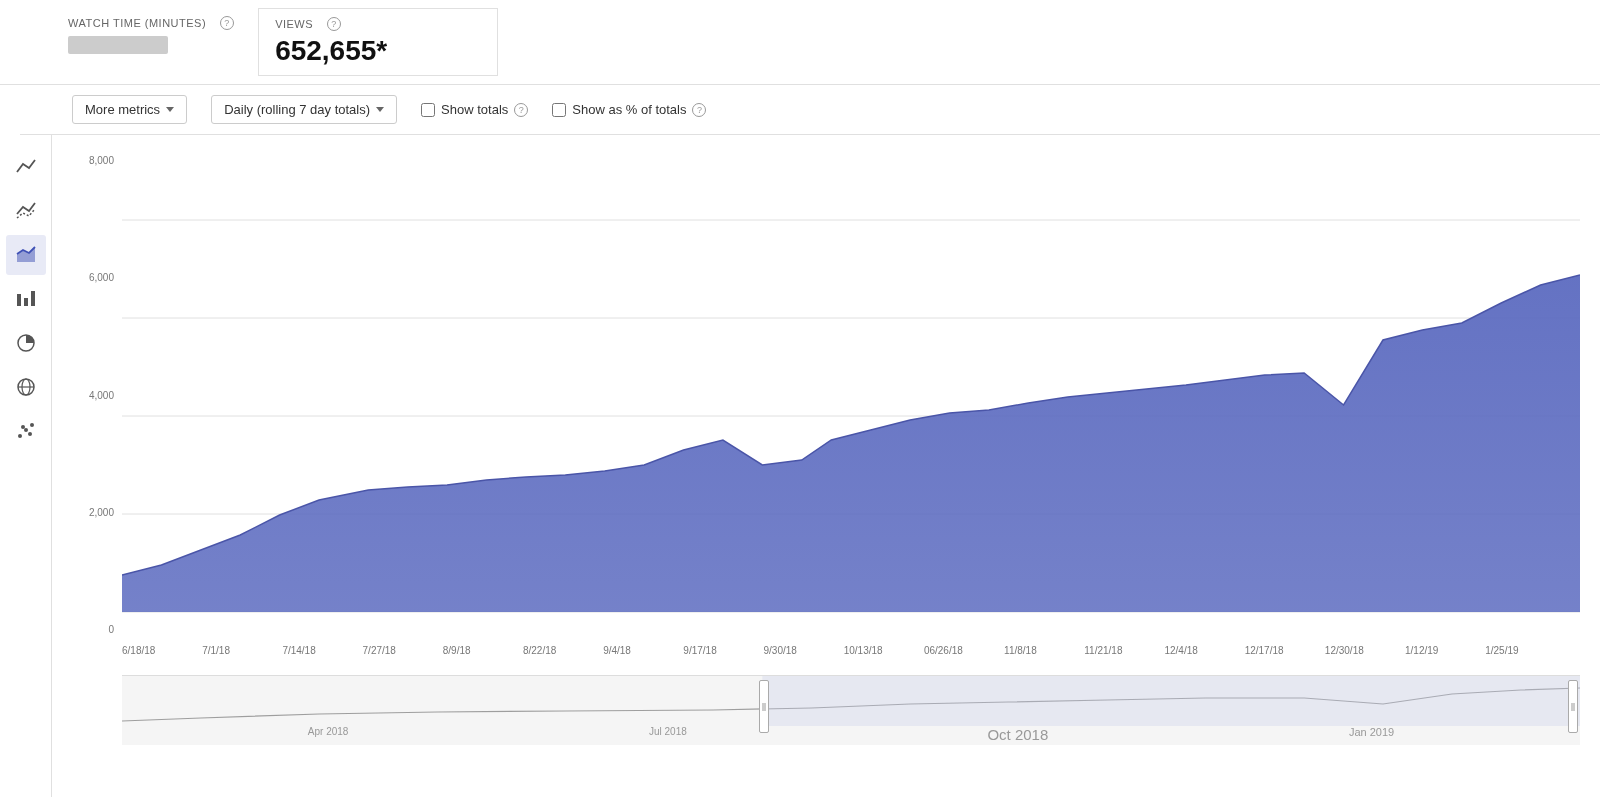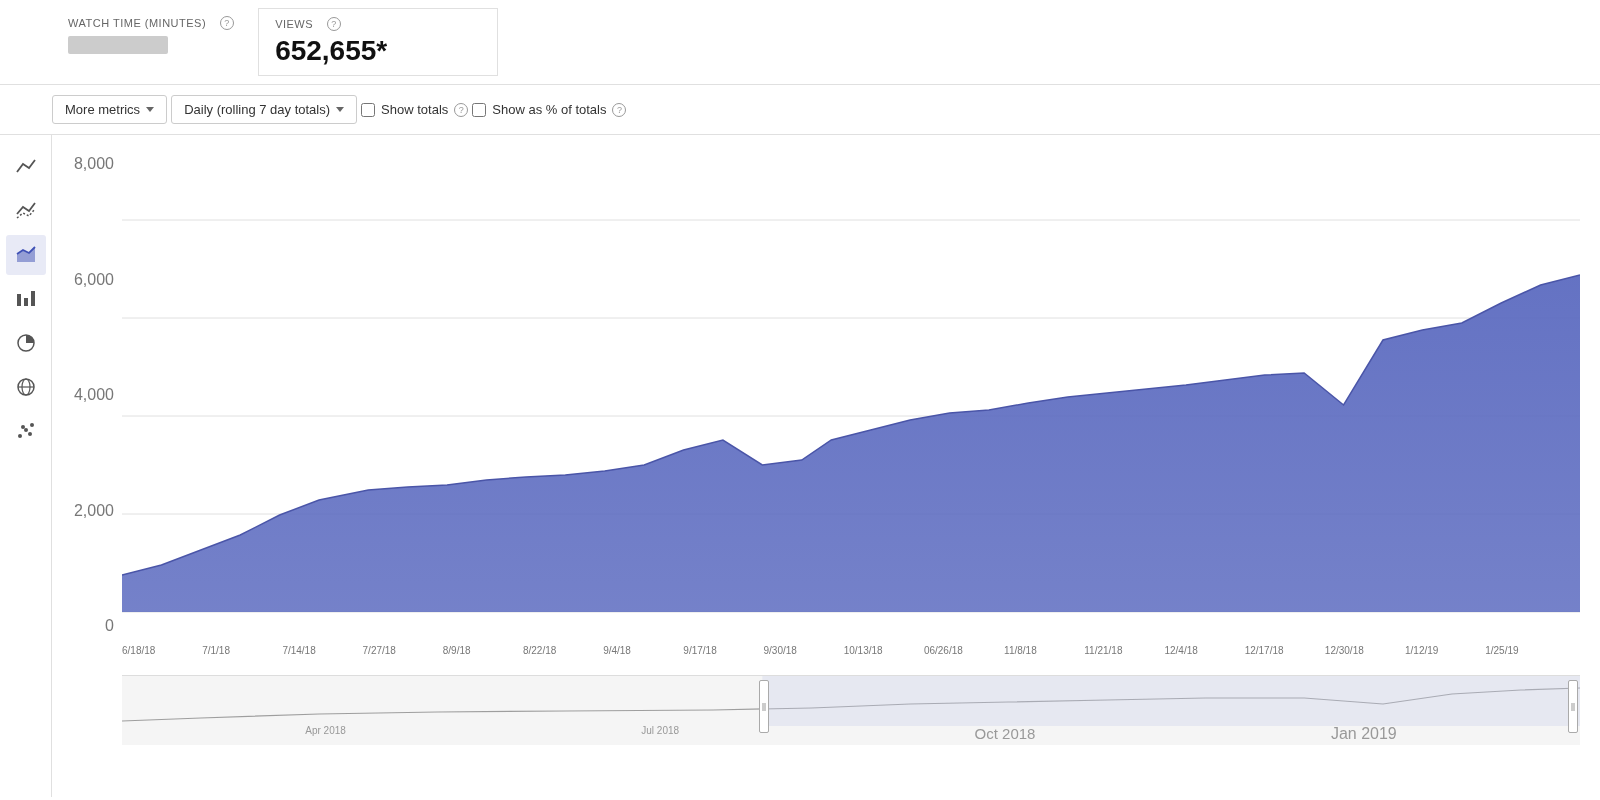--- a/index.html
+++ b/index.html
@@ -53,22 +53,23 @@
       color: #999;
       cursor: pointer;
       flex-shrink: 0;
     }
 
     .toolbar {
       display: flex;
       align-items: center;
       padding: 10px 12px 10px 52px;
       border-bottom: 1px solid #e0e0e0;
-      gap: 4px;
+      gap: 24px;
       background: #fff;
+      margin-left: 20px;
     }
     .btn-dropdown {
       display: flex;
       align-items: center;
       gap: 6px;
       padding: 6px 12px;
       border: 1px solid #ccc;
       border-radius: 3px;
       background: #fff;
       font-size: 13px;
@@ -144,21 +145,21 @@
       top: 0;
       bottom: 40px;
       width: 60px;
       display: flex;
       flex-direction: column;
       justify-content: space-between;
       align-items: flex-end;
       padding-right: 8px;
     }
     .y-label {
-      font-size: 16px;
+      font-size: 10px;
       color: #777;
     }
 
     .chart-plot {
       position: absolute;
       left: 60px;
       right: 0;
       top: 0;
       bottom: 0;
     }
@@ -407,18 +408,18 @@
         <svg width="6" height="12" viewBox="0 0 6 12">
           <line x1="2" y1="2" x2="2" y2="10" stroke="#999" stroke-width="1"></line>
           <line x1="4" y1="2" x2="4" y2="10" stroke="#999" stroke-width="1"></line>
         </svg>
       </div>
 
       <div style="position:absolute; bottom:2px; left:0; right:0; display:flex; justify-content:space-around; padding:0 40px;gap:9px;">
         <span style="font-size:10px; color:#999;">Apr 2018</span>
         <span style="font-size:10px; color:#999;">Jul 2018</span>
         <span style="font-size:15px; color:#999;">Oct 2018</span>
-        <span style="font-size:16px; color:#999;">Jan 2019</span>
+        <span style="font-size:11px; color:#999;">Jan 2019</span>
       </div>
     </div>
 
   </div>
 </div>
 
 </body></html>

